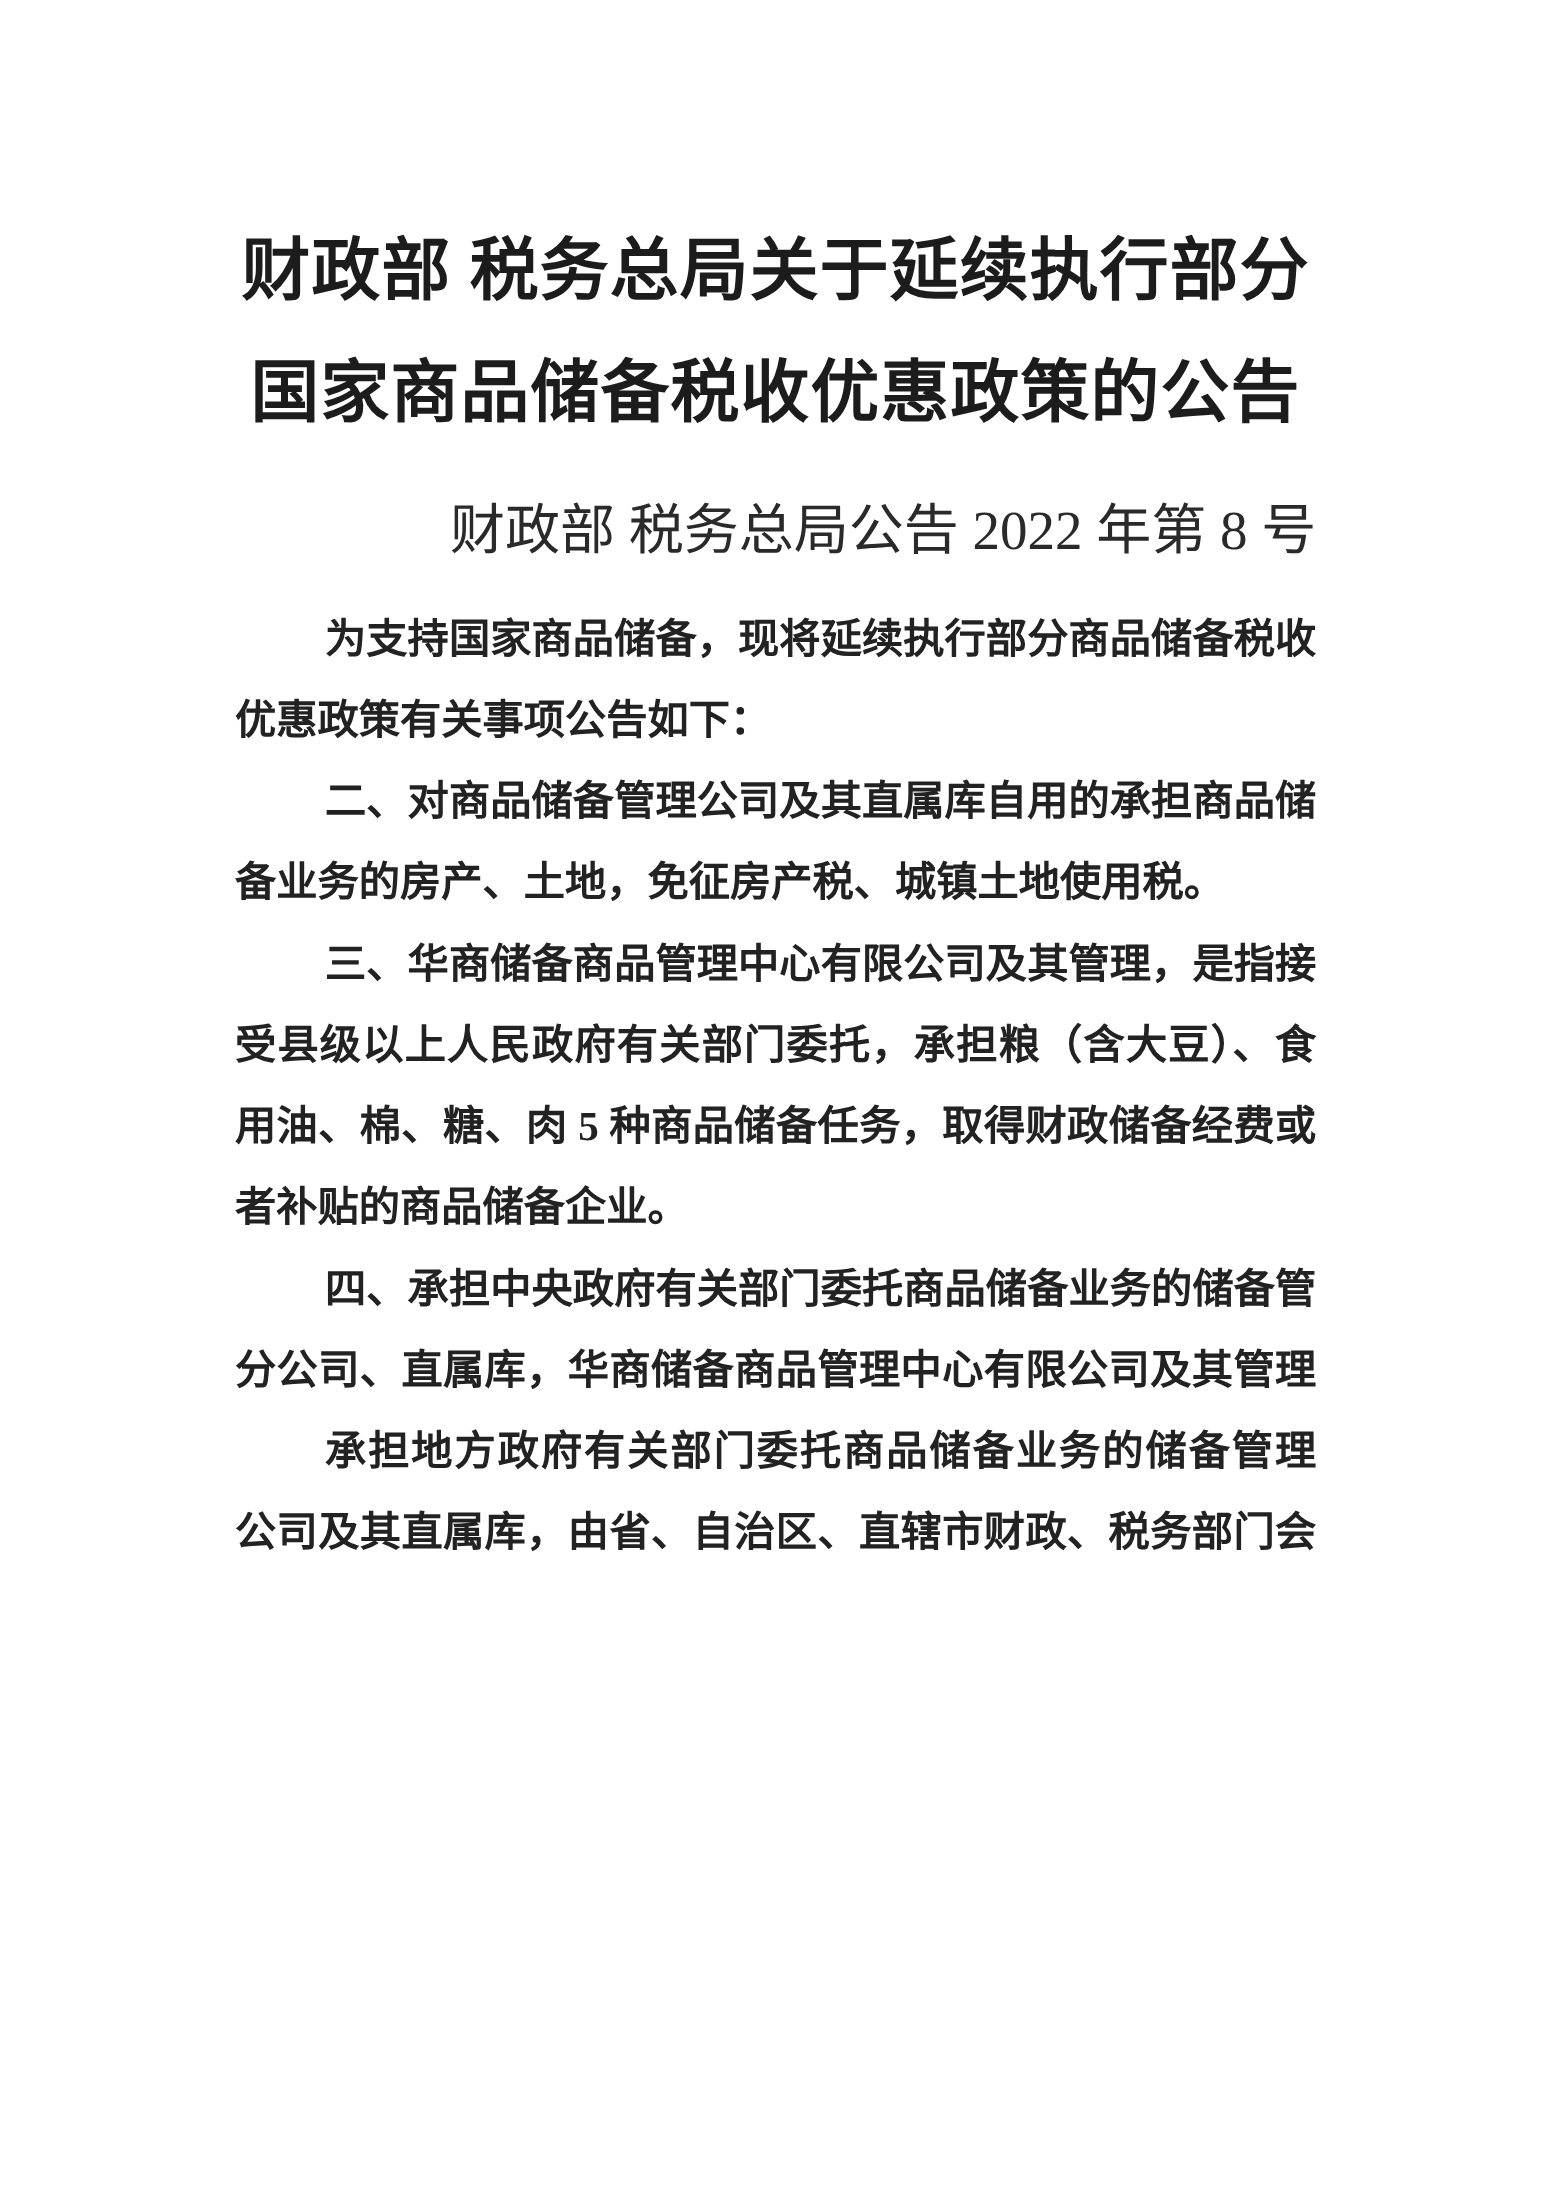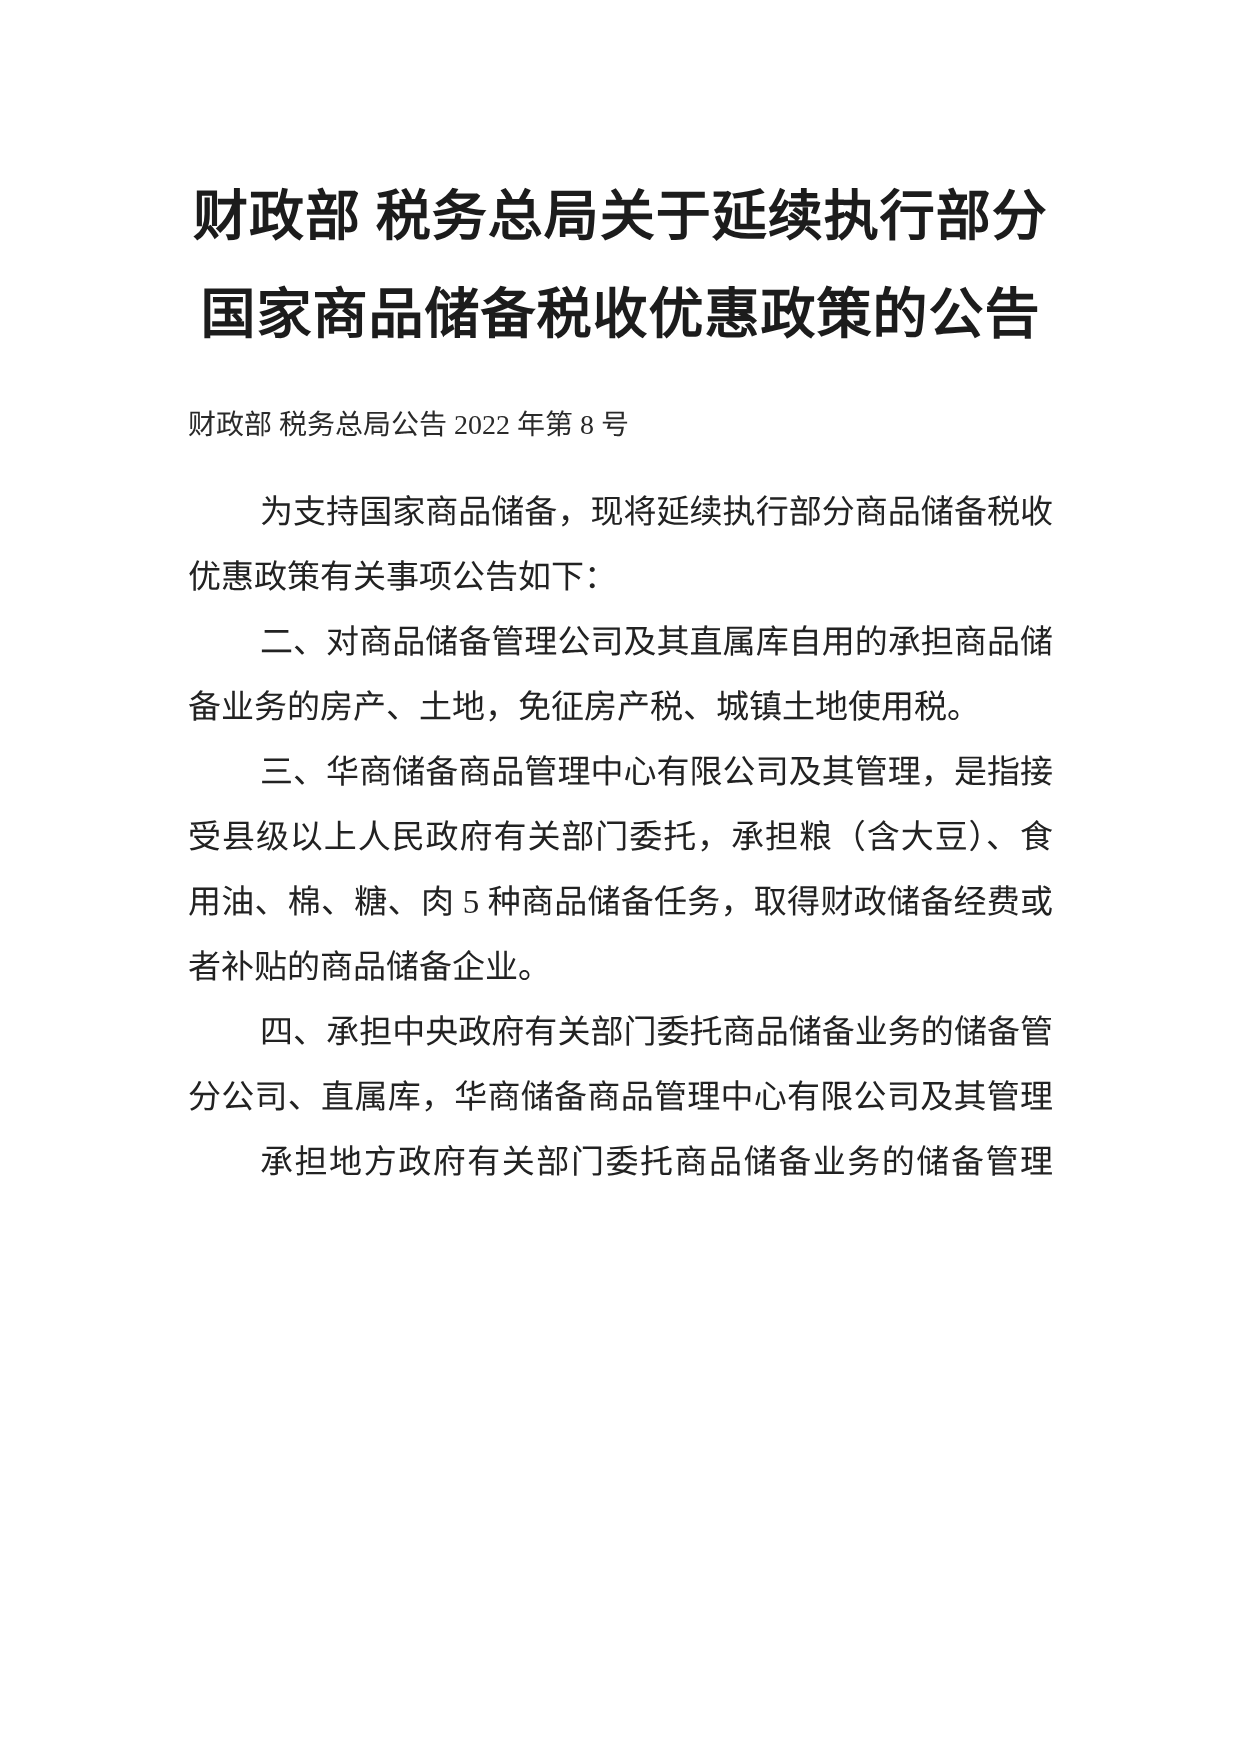--- a/index.html
+++ b/index.html
@@ -25,41 +25,42 @@
     font-weight: bold;
     letter-spacing: 1px;
     color: #1c1c1c;
   }
   .doc-title .title-line {
     white-space: nowrap;
   }
   .doc-subtitle {
     margin: 36px 188px 0 188px;
     width: 865px;
-    text-align: left;
-    font-size: 28px;
+    text-align: right;
+    font-size: 44px;
     line-height: 50px;
     color: #2a2a2a;
     white-space: nowrap;
   }
   .doc-body {
     margin: 30px 188px 0 188px;
     width: 865px;
     color: #222222;
   }
   .paragraph {
     margin: 0;
     padding: 0;
   }
   .line {
     height: 65px;
     line-height: 65px;
     font-size: 33px;
     white-space: nowrap;
     text-align: left;
+    font-weight: bold;
   }
   .line.justify {
     white-space: normal;
     text-align: justify;
     text-align-last: justify;
     text-justify: inter-character;
   }
   .line.indent {
     text-indent: 72px;
   }
@@ -87,15 +88,16 @@
         <div class="line justify">受县级以上人民政府有关部门委托，承担粮（含大豆）、食</div>
         <div class="line justify">用油、棉、糖、肉 5 种商品储备任务，取得财政储备经费或</div>
         <div class="line">者补贴的商品储备企业。</div>
       </div>
       <div class="paragraph">
         <div class="line indent justify">四、承担中央政府有关部门委托商品储备业务的储备管</div>
         <div class="line justify">分公司、直属库，华商储备商品管理中心有限公司及其管理</div>
       </div>
       <div class="paragraph">
         <div class="line indent justify">承担地方政府有关部门委托商品储备业务的储备管理</div>
+        <div class="line justify">公司及其直属库，由省、自治区、直辖市财政、税务部门会</div>
       </div>
     </div>
 </div>
 
 </body></html>

